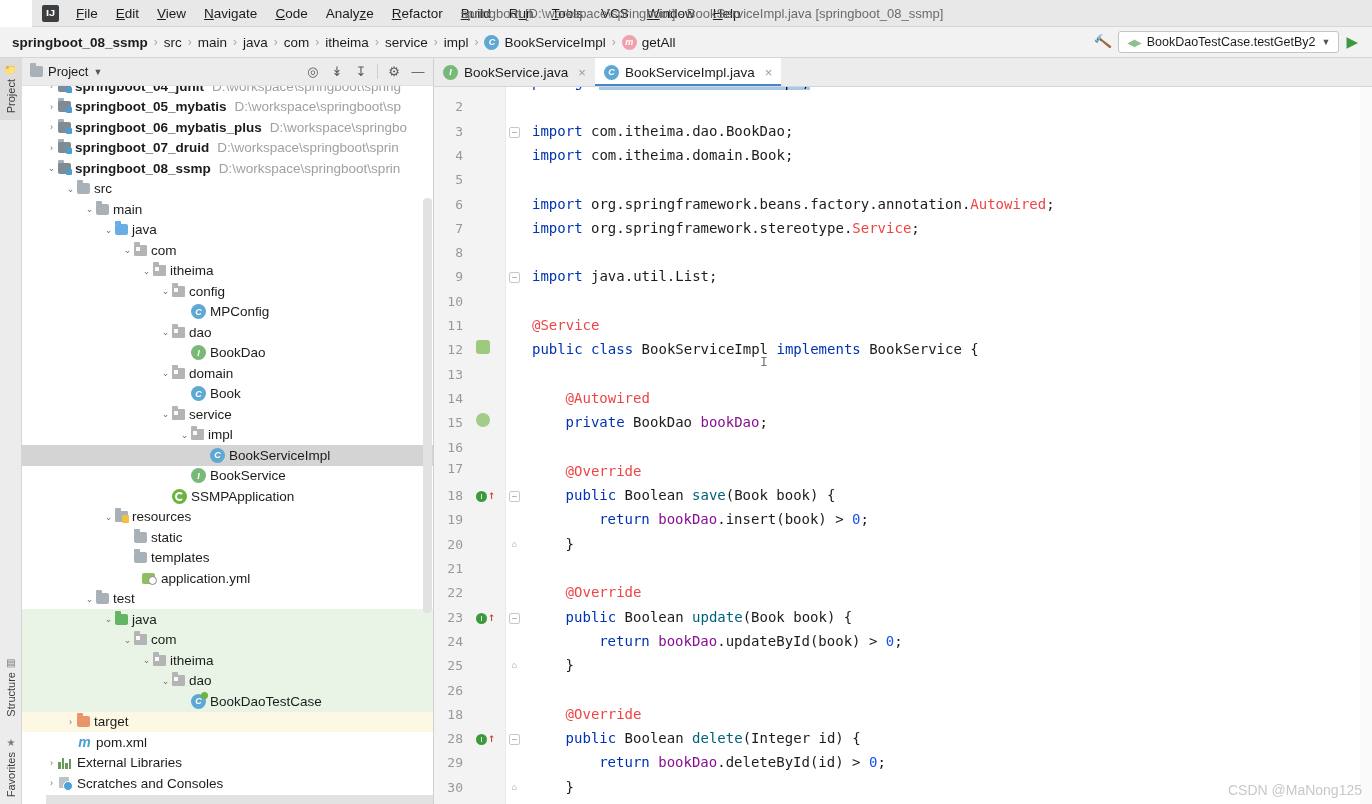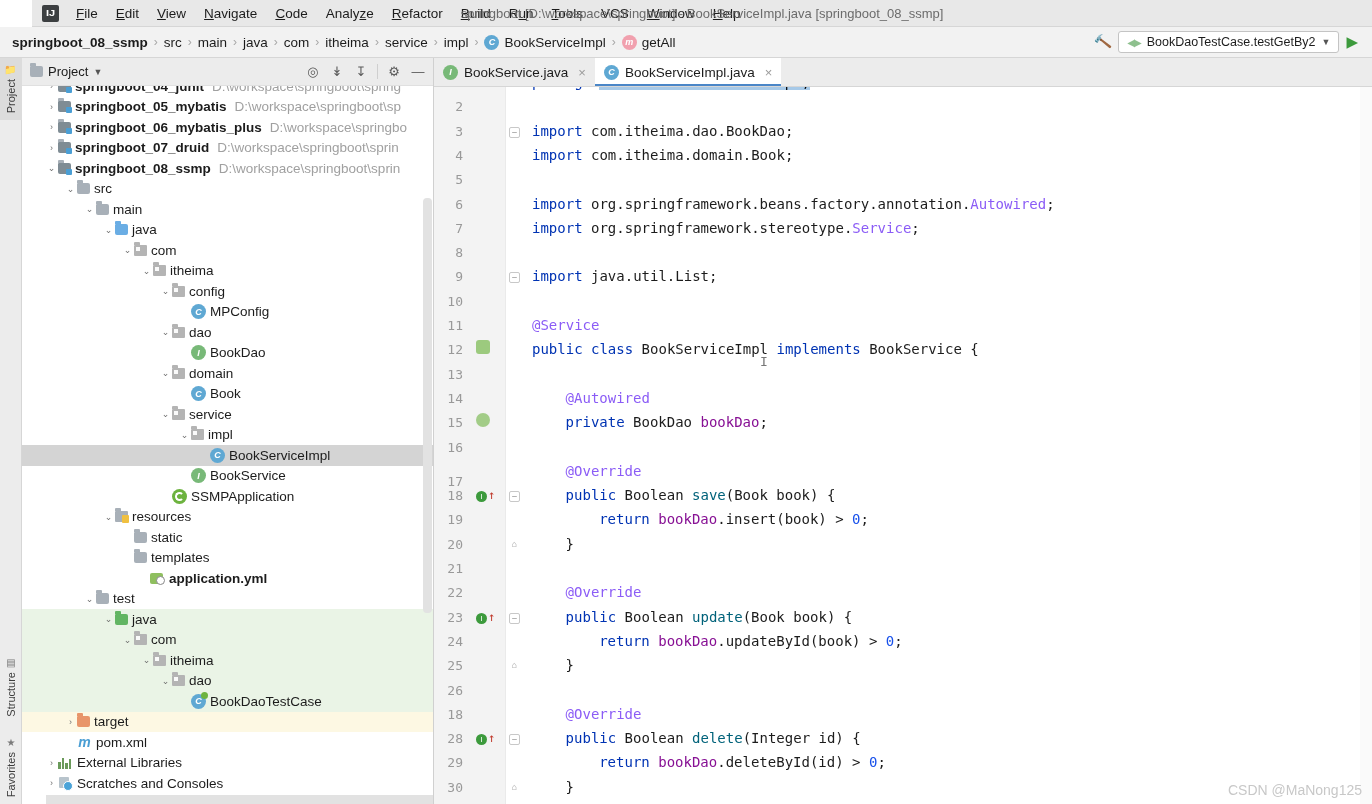--- a/index.html
+++ b/index.html
@@ -144,21 +144,21 @@
             position:relative; }
   .gnum { position:absolute; right:42px; color:#999; font-size:13px; text-align:right;
           width:30px; }
   .gmark { position:absolute; left:42px; width:26px; height:18px; }
   .foldcol { width:18px; flex:none; background:#fff; position:relative; }
   .fold { position:absolute; left:3px; width:11px; height:11px; border:1px solid #c8c8c8;
           background:#fff; color:#9a9a9a; font-size:9px; line-height:9px; text-align:center;
           border-radius:2px; }
   .codetext { flex:1; position:relative; padding-left:8px; }
   .cline { position:absolute; left:8px; white-space:pre; line-height:1; }
-  .kw { color:#0033b3; } .ann { color:#8b5cf6; } .fld { color:#871094; }
+  .kw { color:#0033b3; } .ann { color:#ef4444; } .fld { color:#871094; }
   .mth2 { color:#00627a; } .num { color:#1750eb; } .pl { color:#1c1c1c; }
   .selhl { background:#a6c9e8; }
   .caret-i { position:absolute; color:#777; font-size:13px; }
   .watermark { position:absolute; right:10px; bottom:6px; font-size:14px; color:#c8c8c8;
                font-family:"Liberation Sans", sans-serif; }
   .ed-vscroll { position:absolute; right:0; top:0; width:12px; bottom:0; background:#fafafa; }
 </style>
 </head>
 <body>
 
@@ -320,21 +320,21 @@
         <div class="row greenbg" style="padding-left: 80px; top: 523px; position: absolute; left: 0px; right: 0px;">
           <span class="arrow">⌄</span>
           <span class="folder-ico green"></span>
           <span class="nm">java</span>
         </div>
         <div class="row" style="padding-left: 61px; top: 502.5px; position: absolute; left: 0px; right: 0px;">
           <span class="arrow">⌄</span>
           <span class="folder-ico"></span>
           <span class="nm">test</span>
         </div>
-        <div class="row" style="padding-left: 99px; top: 482px; position: absolute; left: 16px; right: 0px; font-weight: bold;">
+        <div class="row" style="padding-left: 99px; top: 482px; position: absolute; left: 8px; right: 0px;">
           <span class="arrow none">›</span>
           <span class="yml-ico"></span>
           <span class="nm">application.yml</span>
         </div>
         <div class="row" style="padding-left: 99px; top: 441px; position: absolute; left: 0px; right: 0px;">
           <span class="arrow none">›</span>
           <span class="folder-ico"></span>
           <span class="nm">static</span>
         </div>
         <div class="row" style="padding-left: 99px; top: 461.5px; position: absolute; left: 0px; right: 0px;">
@@ -496,21 +496,21 @@
           <div class="gnum" style="top: 133.8px;">7</div>
           <div class="gnum" style="top: 158.1px;">8</div>
           <div class="gnum" style="top: 182.4px;">9</div>
           <div class="gnum" style="top: 206.7px;">10</div>
           <div class="gnum" style="top: 231px;">11</div>
           <div class="gnum" style="top: 255.3px;">12</div>
           <div class="gnum" style="top: 279.6px;">13</div>
           <div class="gnum" style="top: 303.9px;">14</div>
           <div class="gnum" style="top: 328.2px;">15</div>
           <div class="gnum" style="top: 352.5px;">16</div>
-          <div class="gnum" style="top: 387px;">17</div>
+          <div class="gnum" style="top: 374px;">17</div>
           <div class="gnum" style="top: 401.1px;">18</div>
           <div class="gnum" style="top: 425.4px;">19</div>
           <div class="gnum" style="top: 449.7px;">20</div>
           <div class="gnum" style="top: 474px;">21</div>
           <div class="gnum" style="top: 498.3px;">22</div>
           <div class="gnum" style="top: 522.6px;">23</div>
           <div class="gnum" style="top: 546.9px;">24</div>
           <div class="gnum" style="top: 571.2px;">25</div>
           <div class="gnum" style="top: 595.5px;">26</div>
           <div class="gnum" style="top: 619.8px;">18</div>

